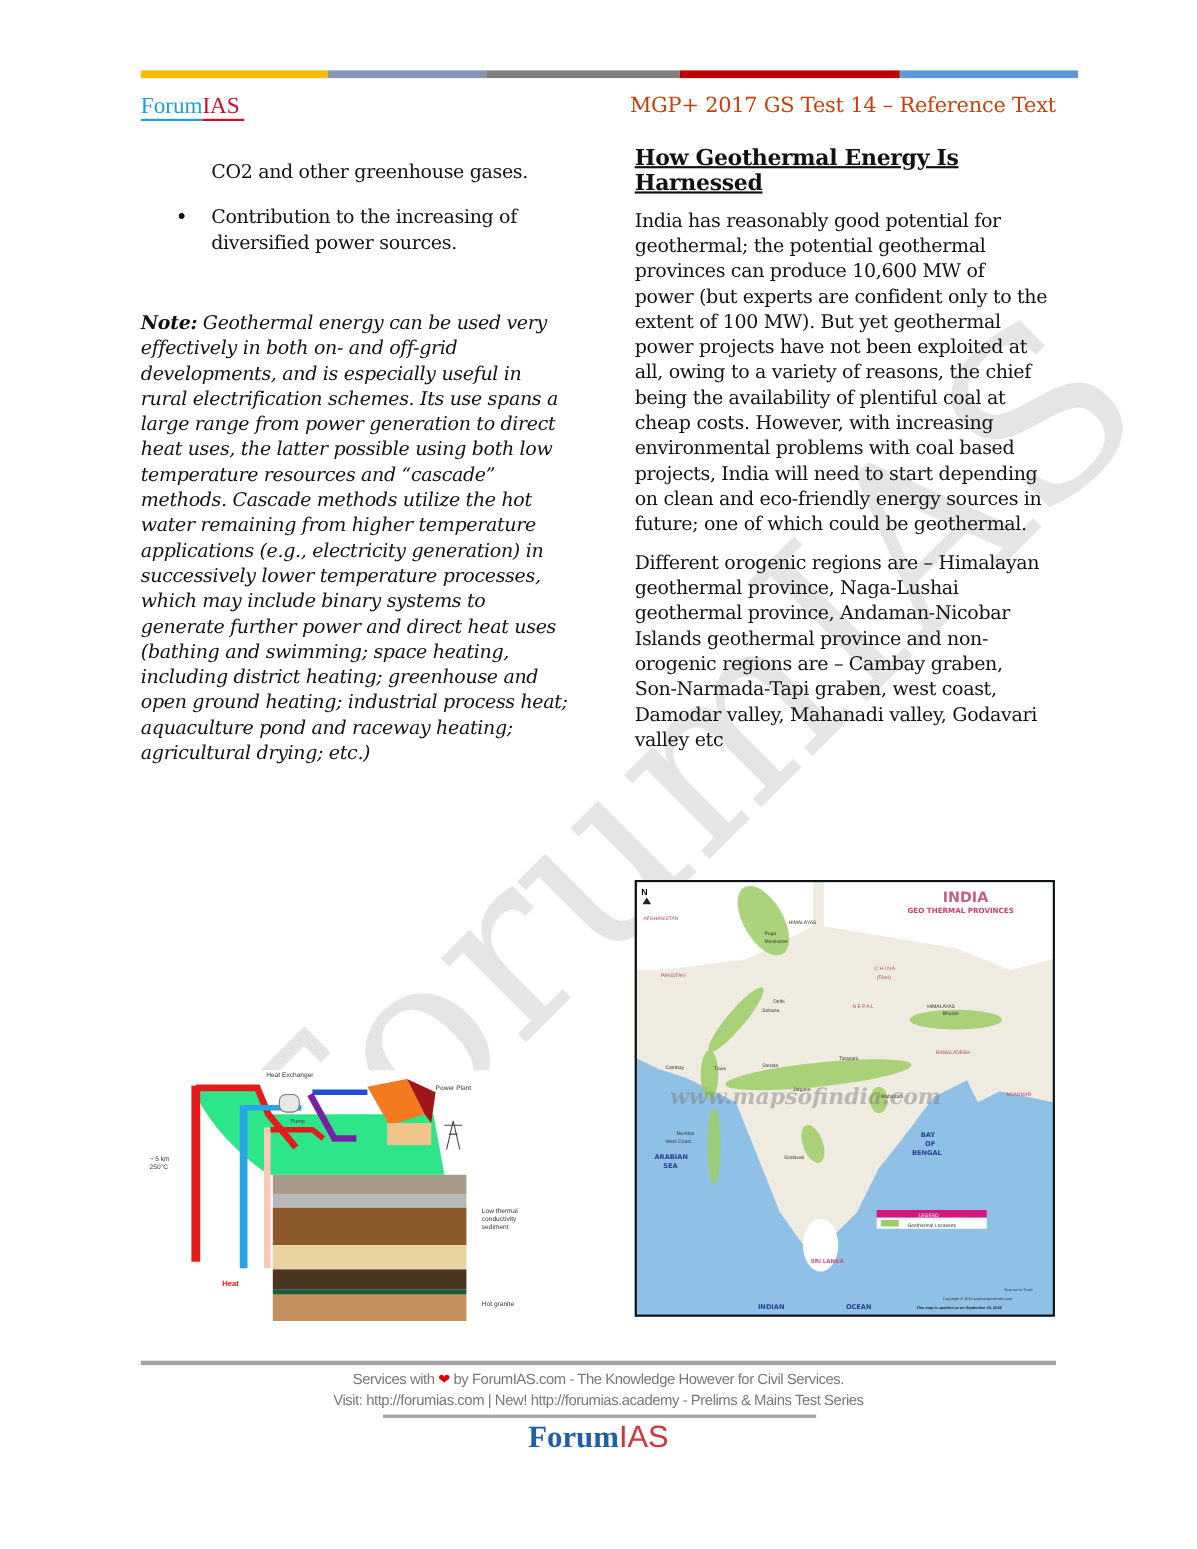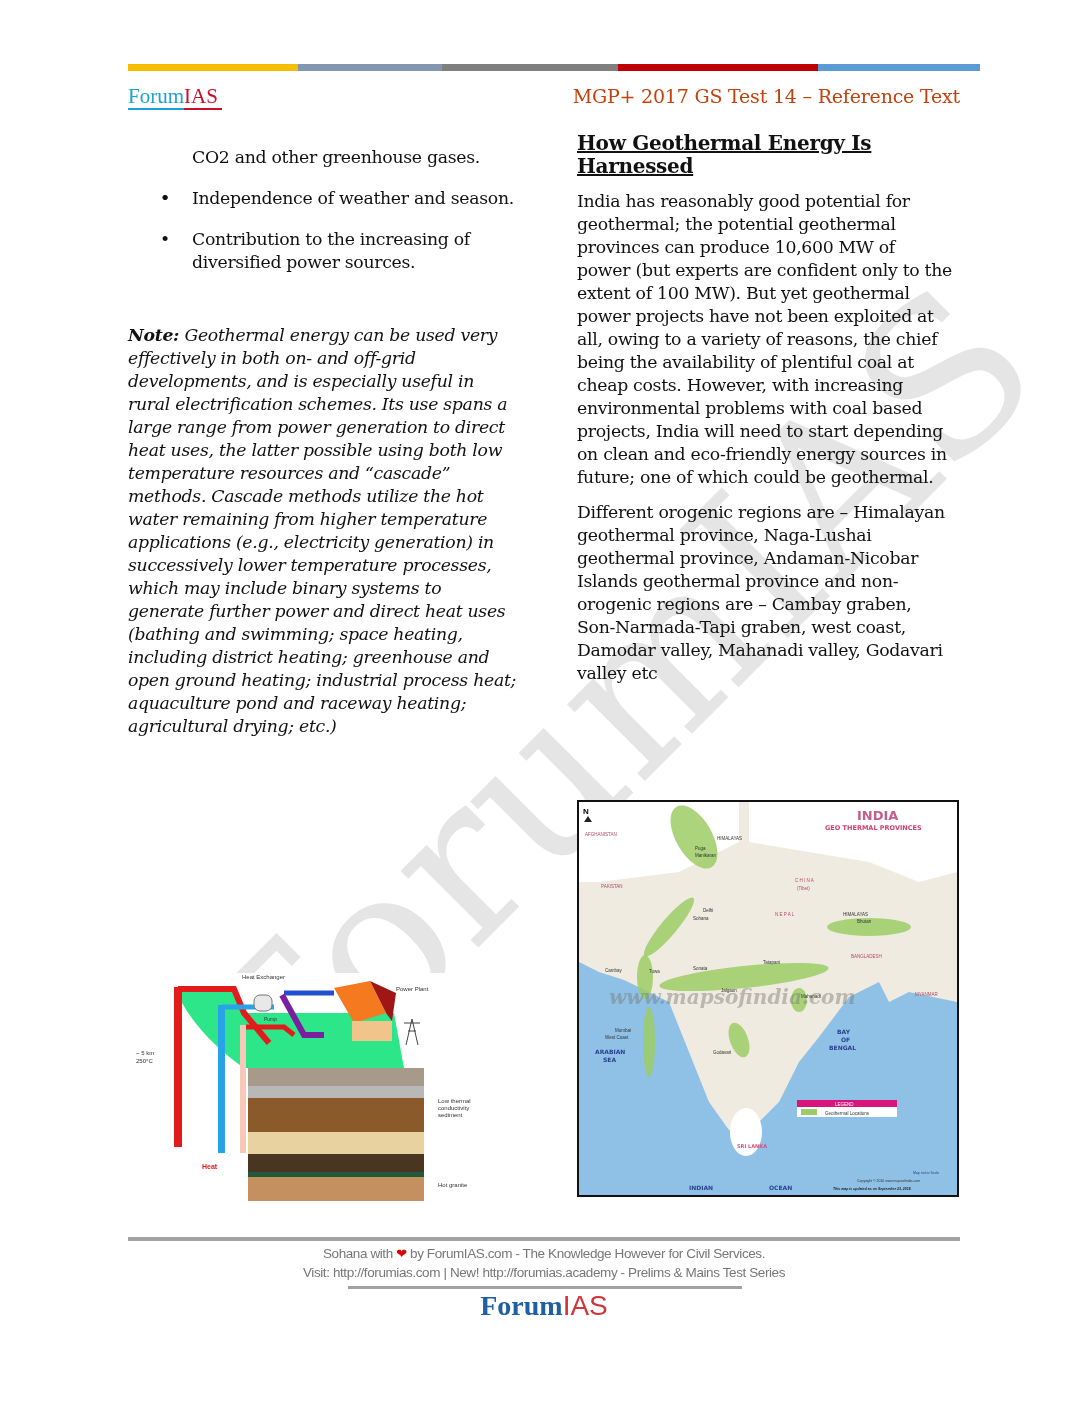--- a/index.html
+++ b/index.html
@@ -56,21 +56,21 @@
   <span class="f">Forum</span><span class="i">IAS</span>
 </div>
 <div class="hdr-title">MGP+ 2017 GS Test 14 – Reference Text</div>
 
 <div class="watermark">ForumIAS</div>
 
 <div class="col col-left">
   <div class="cont">CO2 and other greenhouse gases.</div>
   <ul class="bul">
     <li><span class="dot">•</span></li>
-    <li><span class="dot">•</span><span>Independence of weather and season.</span></li>
+    <li><span class="dot">•</span></li>
     <li><span class="dot">•</span><span>Contribution to the increasing of diversified power sources.</span></li>
   </ul>
   <div class="note"><b>Note:</b><span> Geothermal energy can be used very effectively in both on- and off-grid developments, and is especially useful in rural electrification schemes. Its use spans a large range from power generation to direct heat uses, the latter possible using both low temperature resources and “cascade” methods. Cascade methods utilize the hot water remaining from higher temperature applications (e.g., electricity generation) in successively lower temperature processes, which may include binary systems to generate further power and direct heat uses (bathing and swimming; space heating, including district heating; greenhouse and open ground heating; industrial process heat; aquaculture pond and raceway heating; agricultural drying; etc.)</span></div>
 </div>
 
 <div class="col col-right">
   <div class="h-under">How Geothermal Energy Is Harnessed</div>
   <p>India has reasonably good potential for geothermal; the potential geothermal provinces can produce 10,600 MW of power (but experts are confident only to the extent of 100 MW). But yet geothermal power projects have not been exploited at all, owing to a variety of reasons, the chief being the availability of plentiful coal at cheap costs. However, with increasing environmental problems with coal based projects, India will need to start depending on clean and eco-friendly energy sources in future; one of which could be geothermal.</p>
   <p>Different orogenic regions are – Himalayan geothermal province, Naga-Lushai geothermal province, Andaman-Nicobar Islands geothermal province and non-orogenic regions are – Cambay graben, Son-Narmada-Tapi graben, west coast, Damodar valley, Mahanadi valley, Godavari valley etc</p>
 </div>
@@ -176,16 +176,16 @@
     <rect x="218" y="305" width="100" height="10" fill="#fff"></rect>
     <rect x="222" y="307" width="16" height="6" fill="#9ccc65"></rect>
     <text x="246" y="313" font-size="4.5" fill="#333" font-family="Liberation Sans, sans-serif">Geothermal Locations</text>
     <text x="334" y="372" font-size="3.5" fill="#2a3f8f" font-family="Liberation Sans, sans-serif">Map not to Scale</text>
     <text x="278" y="380" font-size="3.5" fill="#333" font-family="Liberation Sans, sans-serif">Copyright © 2010 www.mapsofindia.com</text>
     <text x="254" y="388" font-size="3.5" font-weight="bold" font-style="italic" fill="#222" font-family="Liberation Sans, sans-serif">This map is updated as on September 23, 2016</text>
   </svg>
 </div>
 
 <div class="footer-line"></div>
-<div class="footer-text ft1"><span>Sohana with </span><span class="heart">❤</span><span> by ForumIAS.com - The Knowledge However for Civil Services.</span></div>
+<div class="footer-text ft1"><span>Services with </span><span class="heart">❤</span><span> by ForumIAS.com - The Knowledge However for Civil Services.</span></div>
 <div class="footer-text ft2">Visit: http://forumias.com | New! http://forumias.academy - Prelims &amp; Mains Test Series</div>
 <div class="footer-line2"></div>
 <div class="footer-logo"><span class="f">Forum</span><span class="i">IAS</span></div>
 
 </body></html>

